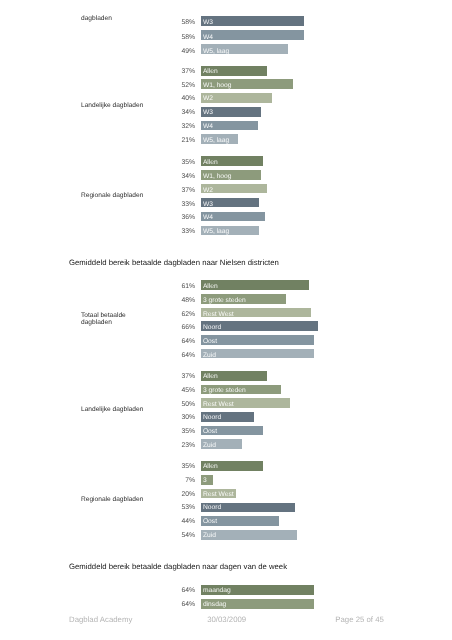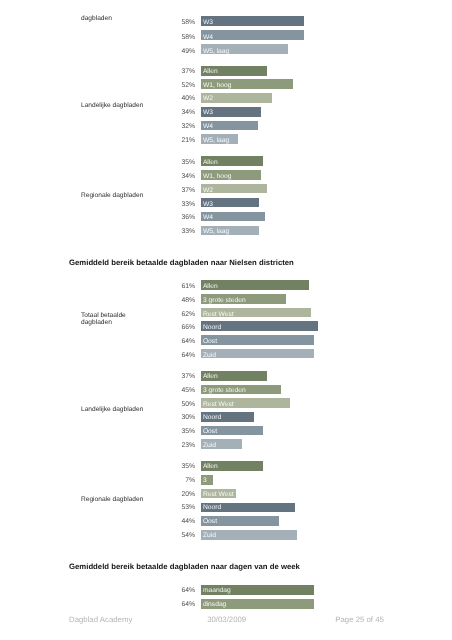--- a/index.html
+++ b/index.html
@@ -9,21 +9,21 @@
     font-family:"Liberation Sans", sans-serif;
     position:relative;
     overflow:hidden;
     color:#000;
   }
   #page { position:absolute; left:0; top:0; width:452px; height:640px; background:#fff; }
 
   .section-title {
     position:absolute;
     font-size:7.75px;
-    font-weight:bold;
+    font-weight:normal;
     color:#161616;
     white-space:nowrap;
     line-height:1;
   }
 
   .chart { position:absolute; left:0; }
   .grouplabel {
     position:absolute;
     font-size:6.6px;
     color:#2e2e2e;

